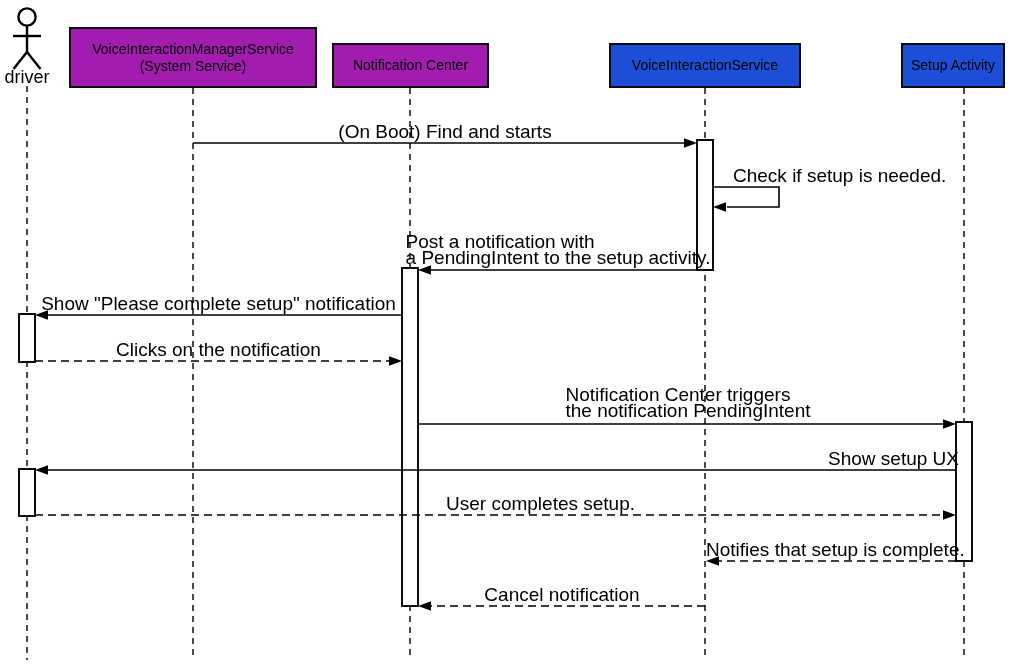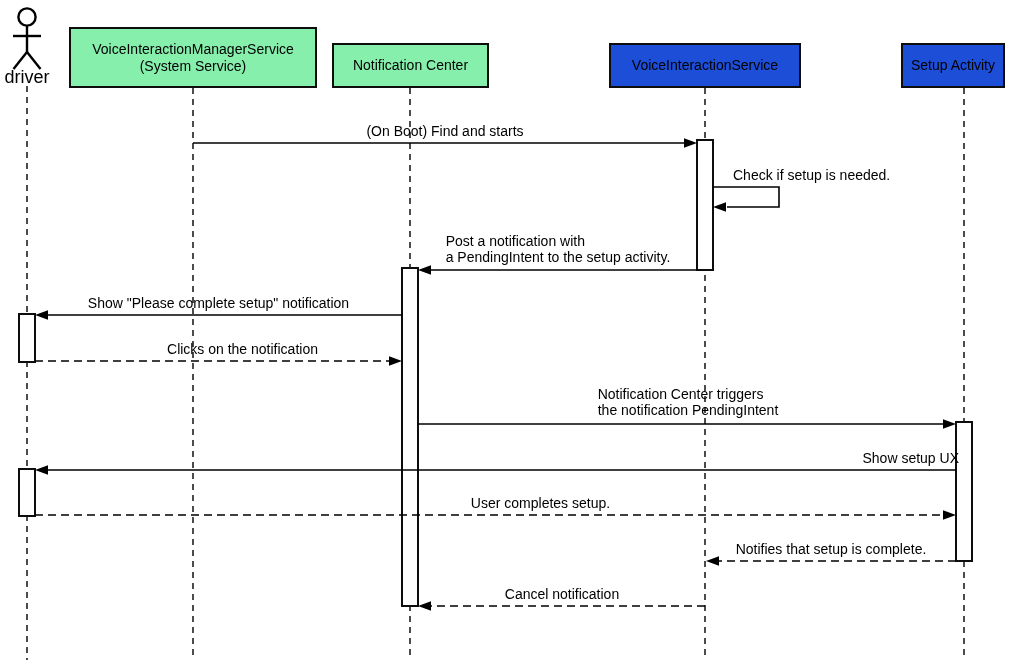--- a/index.html
+++ b/index.html
@@ -19,25 +19,25 @@
     border: 2.5px solid #0d0d0d;
     display: flex;
     flex-direction: column;
     align-items: center;
     justify-content: center;
     text-align: center;
     font-size: 14px;
     line-height: 17px;
     white-space: nowrap;
   }
-  .fill-cyan  { background: #86efac; }
+  .fill-cyan  { background: #a21caf; }
   .fill-green { background: #1d4ed8; }
   .mlabel {
     position: absolute;
-    font-size: 14px;
+    font-size: 19px;
     line-height: 15px;
     white-space: nowrap;
   }
   .mcenter { text-align: center; }
   .mblock {
     transform: translateX(-50%);
     text-align: left;
     line-height: 15.5px;
   }
   .actor-label {
@@ -125,21 +125,21 @@
 
   <div class="mlabel" style="left:733px; top:168px;">Check if setup is needed.</div>
 
   <div class="mlabel mblock" style="left:558px; top:234px;">
     <div>Post a notification with</div>
     <div>a PendingIntent to the setup activity.</div>
   </div>
 
   <div class="mlabel mcenter" style="left:35px; top:296px; width:367px;">Show "Please complete setup" notification</div>
 
-  <div class="mlabel mcenter" style="left:35px; top:342px; width:367px;padding-left:24px;">Clicks on the notification</div>
+  <div class="mlabel mcenter" style="left:35px; top:342px; width:367px;">Clicks on the notification</div>
 
   <div class="mlabel mblock" style="left:688px; top:387px;">
     <div>Notification Center triggers</div>
     <div>the notification PendingIntent</div>
   </div>
 
   <div class="mlabel mcenter" style="left:38px; top:451px; width:921px;text-align:right;">Show setup UX</div>
 
   <div class="mlabel mcenter" style="left:35px; top:496px; width:1011px;">User completes setup.</div>
 

